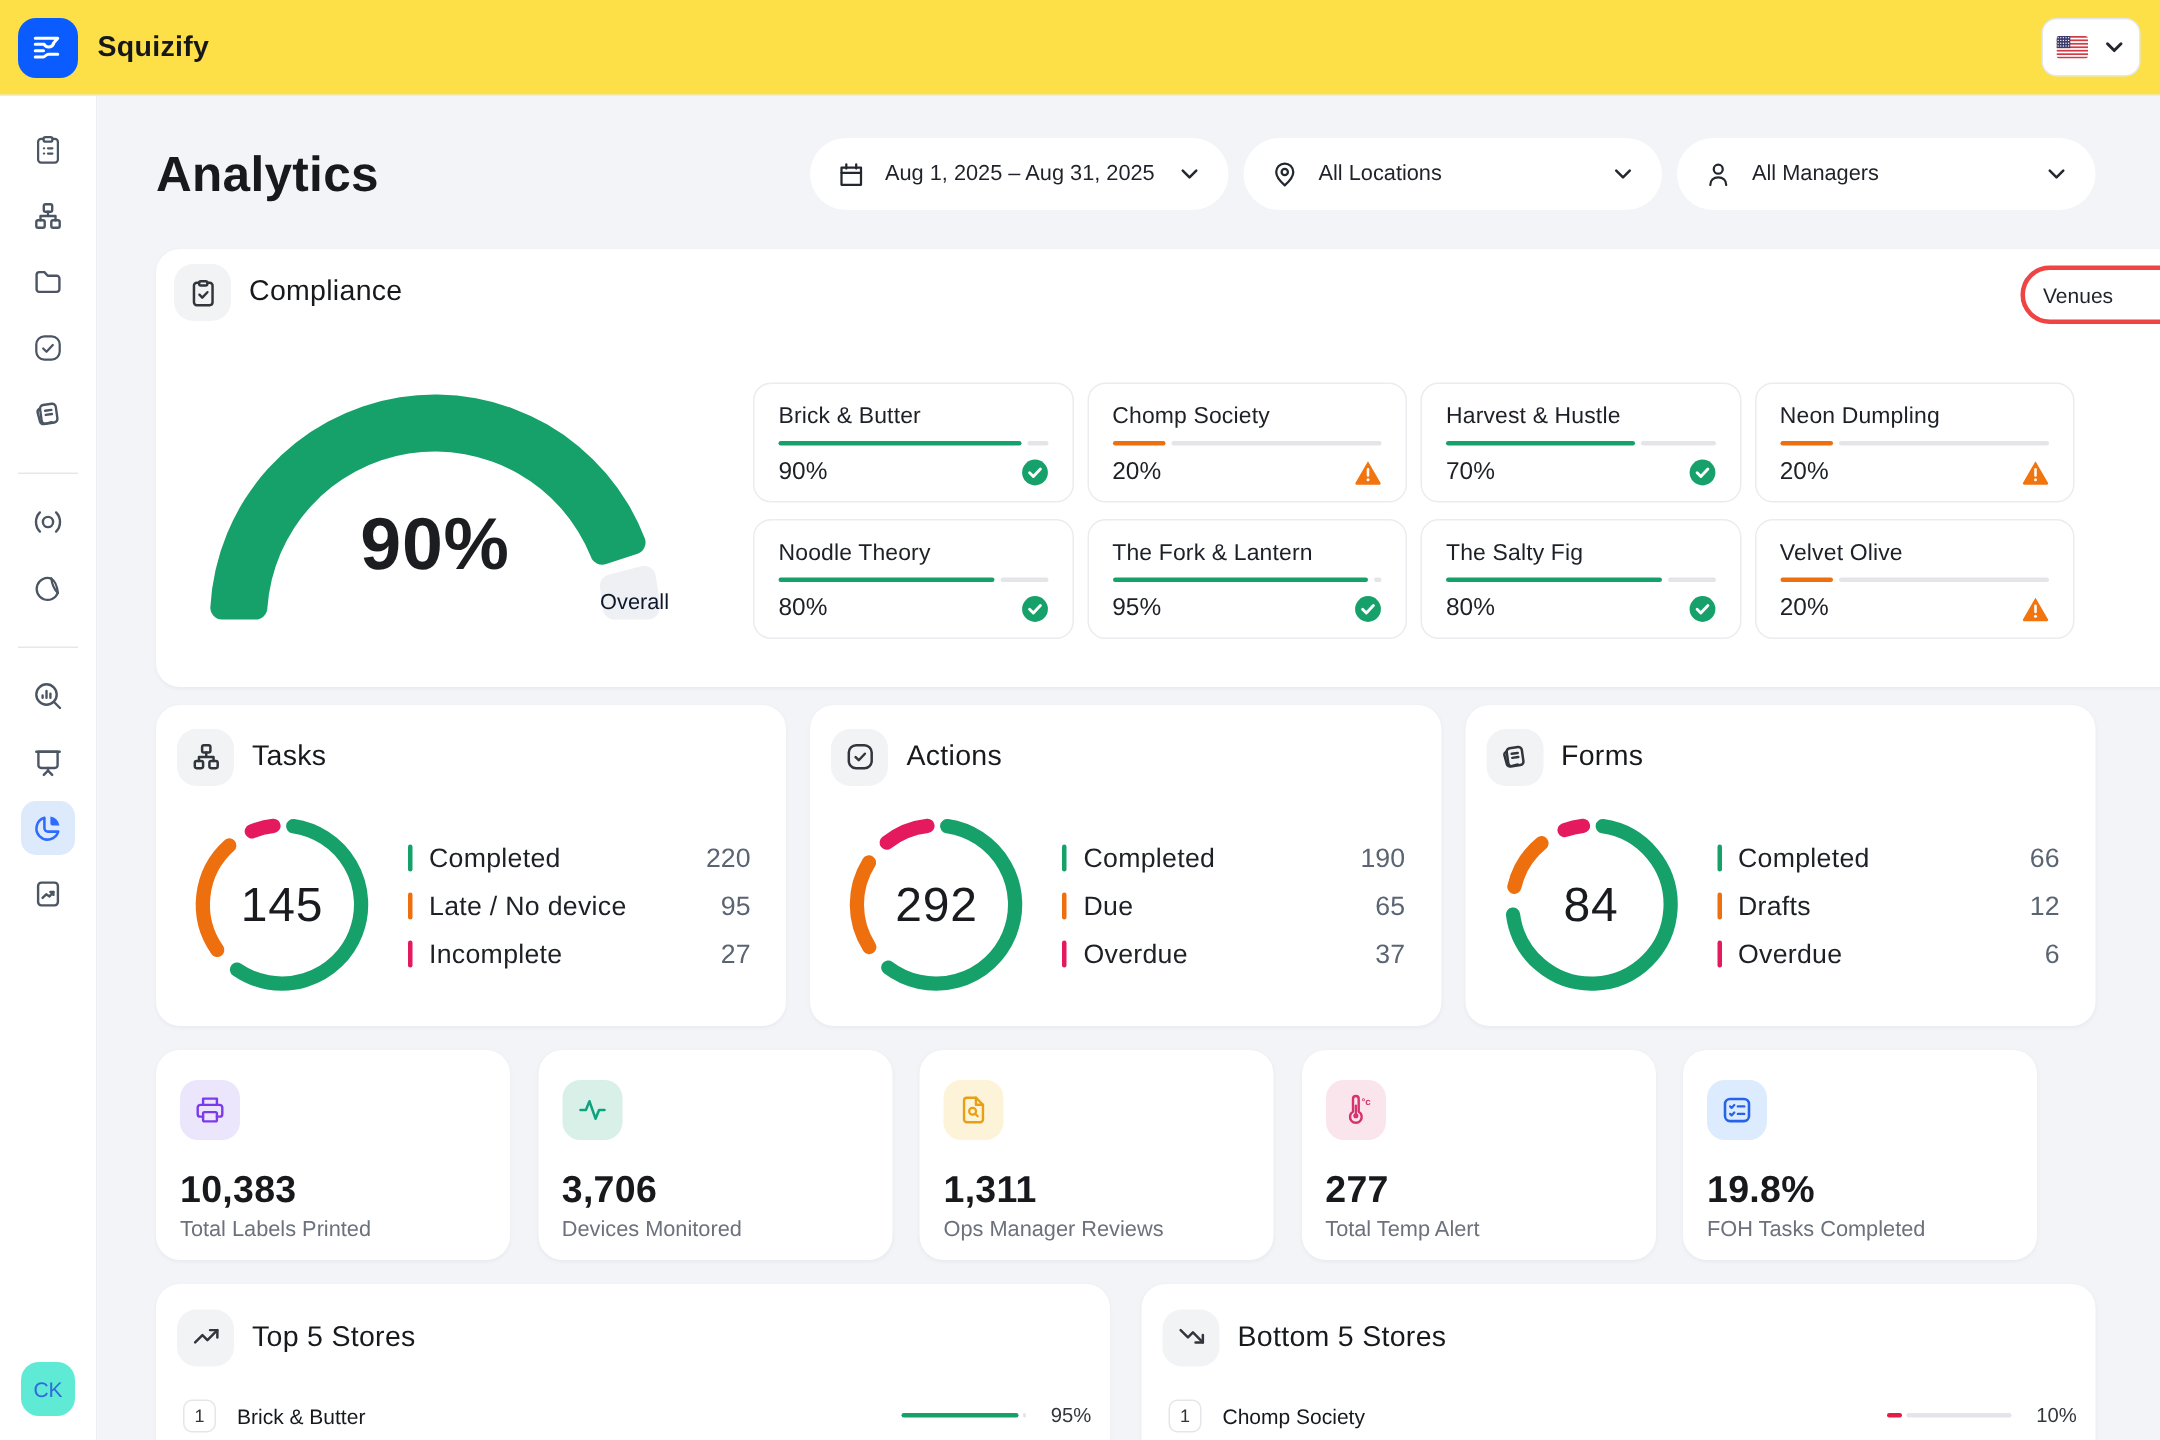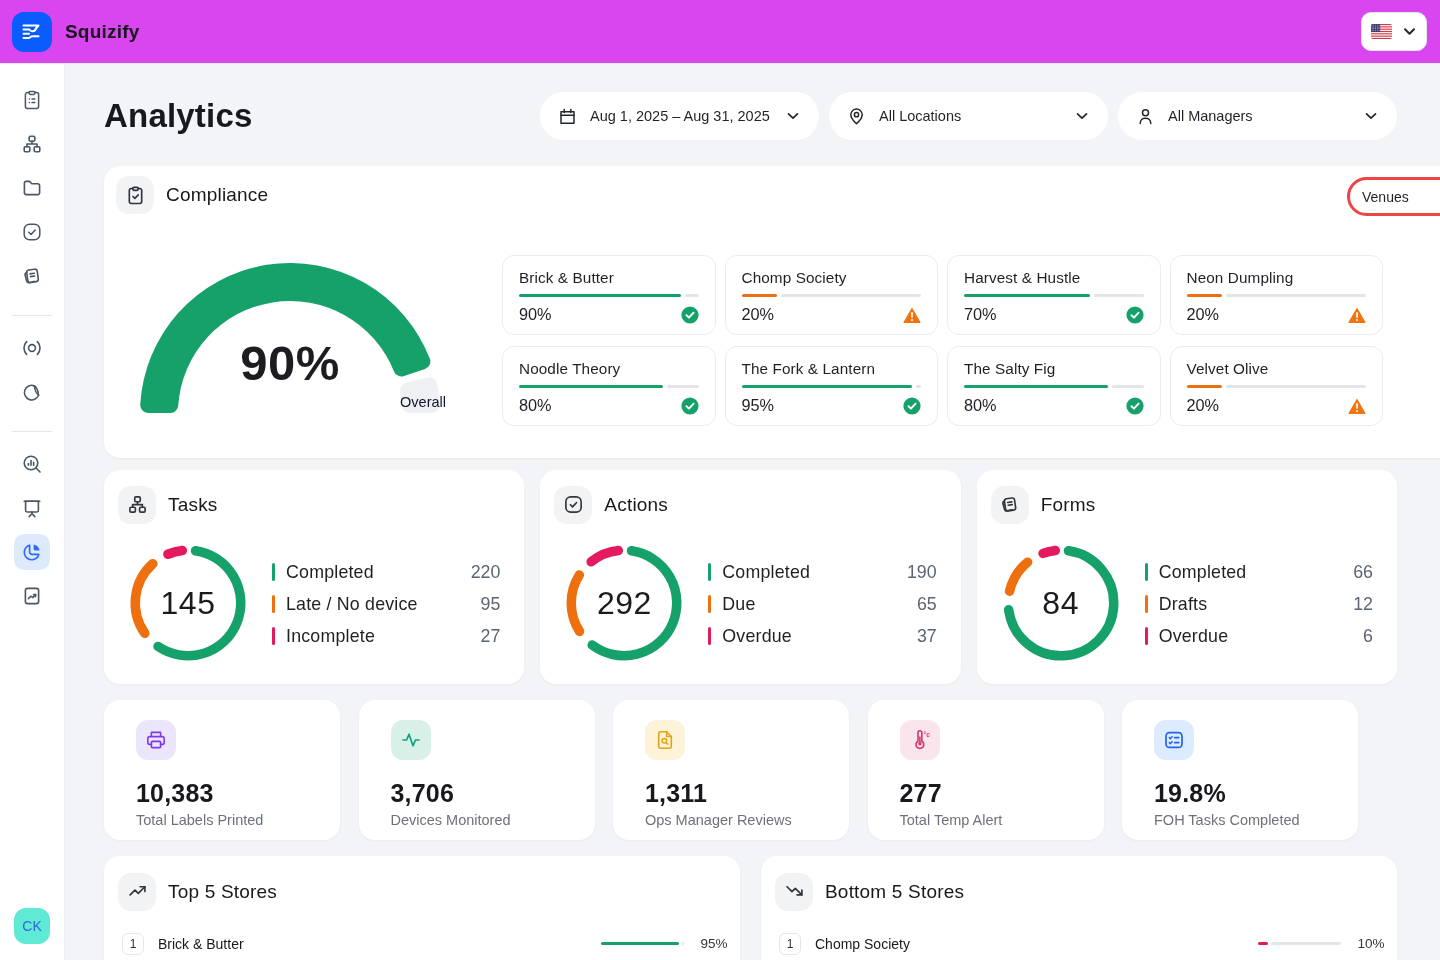--- a/index.html
+++ b/index.html
@@ -1,18 +1,18 @@
 <!DOCTYPE html>
 <html><head>
 <meta charset="utf-8">
 <style>
 * { margin:0; padding:0; box-sizing:border-box; }
 html,body { width:1440px; height:960px; overflow:hidden; background:#f2f4f8;
   font-family:"Liberation Sans", sans-serif; color:#191b1f; }
-.header { position:fixed; top:0; left:0; width:1440px; height:64px; background:#d946ef; z-index:10; border-bottom:1px solid #e9ebef;
+.header { position:fixed; top:0; left:0; width:1440px; height:64px; background:#fde047; z-index:10; border-bottom:1px solid #e9ebef;
   display:flex; align-items:center; }
 .logo { width:40px; height:40px; border-radius:12px; background:#0b5cff; margin-left:12px;
   display:flex; align-items:center; justify-content:center; }
 .brand { font-size:19px; font-weight:700; margin-left:13px; color:#15171b; letter-spacing:.2px; }
 .langbtn { position:absolute; right:13px; top:12px; width:66px; height:39px; border:1px solid #e3e7ee;
   border-radius:10px; background:#fff; display:flex; align-items:center; justify-content:center; gap:9px; }
 .sidebar { position:fixed; top:64px; left:0; width:65px; height:896px; background:#fff;
   border-right:1px solid #eceef1; z-index:9; }
 .snav { display:flex; flex-direction:column; align-items:center; padding-top:18px; }
 .sit { width:36px; height:36px; margin-bottom:8px; border-radius:10px; display:flex; align-items:center; justify-content:center; }
@@ -56,21 +56,21 @@
 .donut { position:absolute; left:24px; top:73px; width:120px; height:120px; }
 .dnum { position:absolute; left:24px; top:73px; width:120px; height:120px; display:flex; align-items:center; justify-content:center;
   font-size:32px; font-weight:500; color:#191b1f; letter-spacing:.5px; }
 .legend { position:absolute; left:168px; top:86px; right:24px; }
 .lrow { display:flex; align-items:center; height:32px; }
 .lbar { width:3px; height:18px; border-radius:2px; margin-right:11px; }
 .llab { font-size:17.8px; color:#1d2025; flex:1; letter-spacing:.2px; }
 .lval { font-size:17.8px; color:#5b6472; }
 
 .statrow { display:flex; gap:18.5px; margin-bottom:16px; }
-.stat { width:236px; height:140px; padding:20px 16px 0 32px; }
+.stat { width:236px; height:140px; padding:20px 16px 0 16px; }
 .stile { width:40px; height:40px; border-radius:12px; display:flex; align-items:center; justify-content:center; }
 .snum { font-size:25px; font-weight:600; color:#17191d; margin-top:19px; letter-spacing:.2px; }
 .slab { font-size:14.5px; color:#6c727c; margin-top:4px; }
 
 .botrow { display:flex; gap:21px; }
 .botcard { width:636px; height:120px; padding:16.5px 12.5px 0 14px; }
 .brow { display:flex; align-items:center; margin-top:22px; padding-left:4px; }
 .rank { width:22px; height:22px; border:1px solid #e4e6ea; border-radius:6px; font-size:12px; color:#333;
   display:flex; align-items:center; justify-content:center; }
 .bname { font-size:14px; color:#17191d; margin-left:14px; flex:1; }

